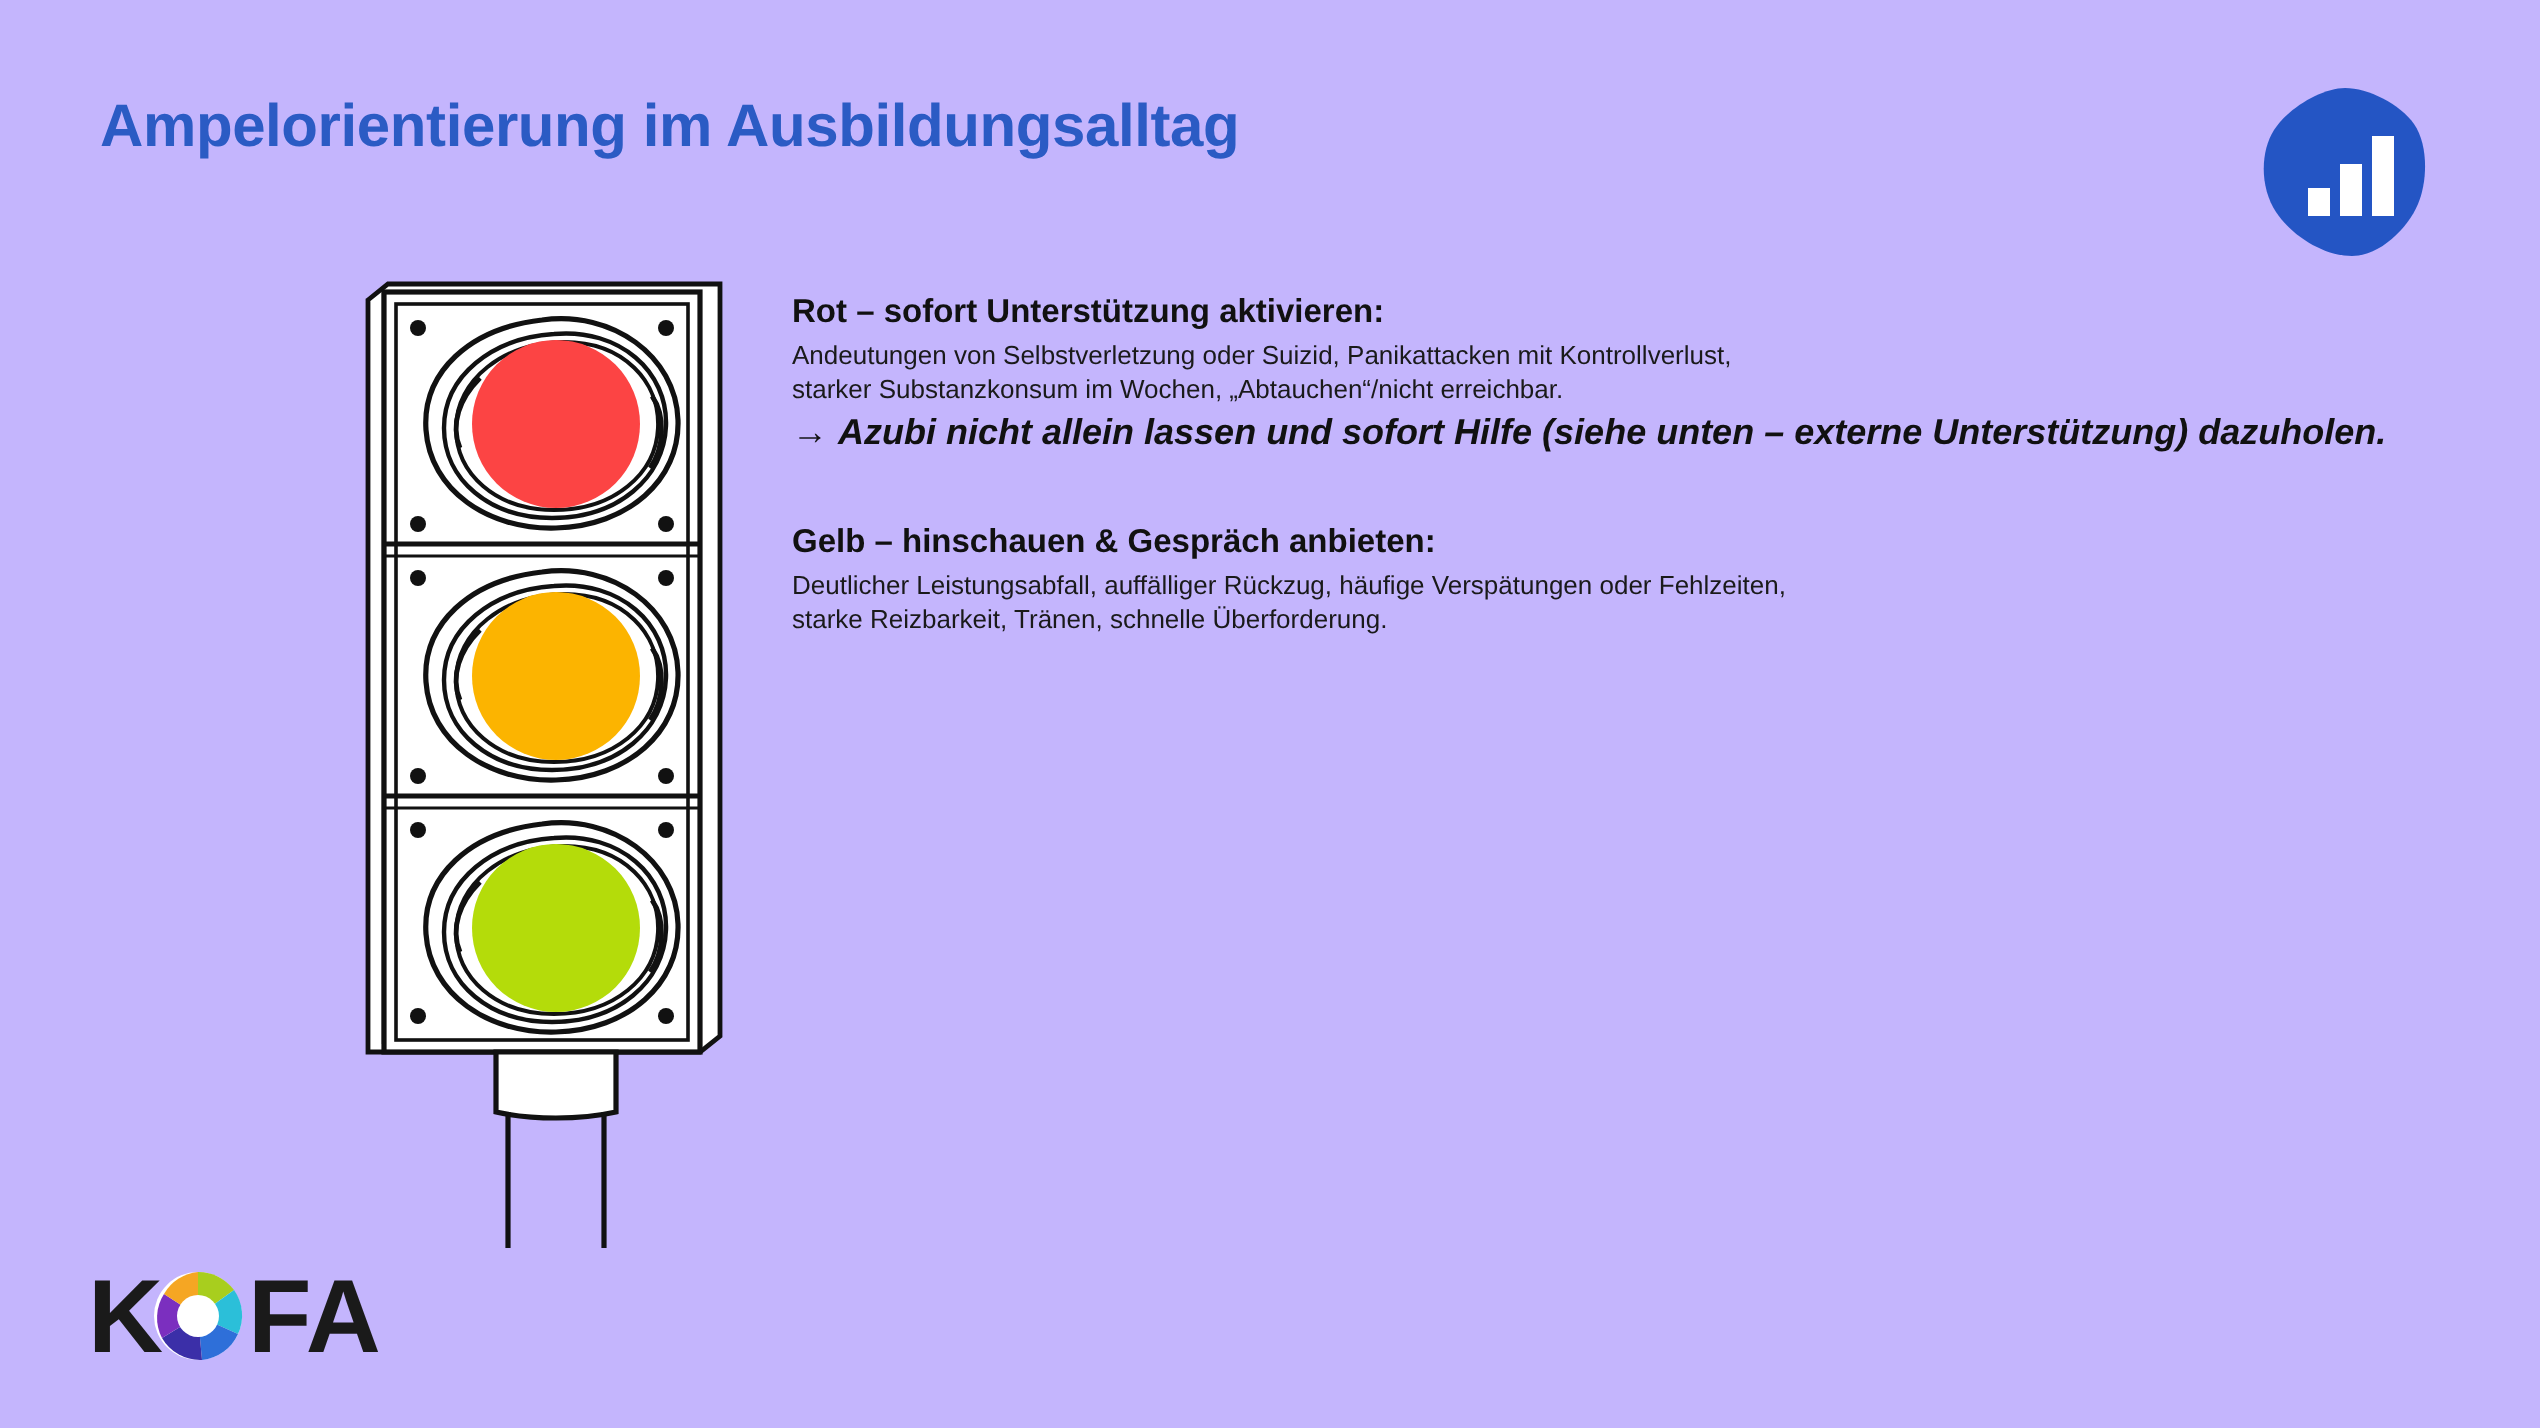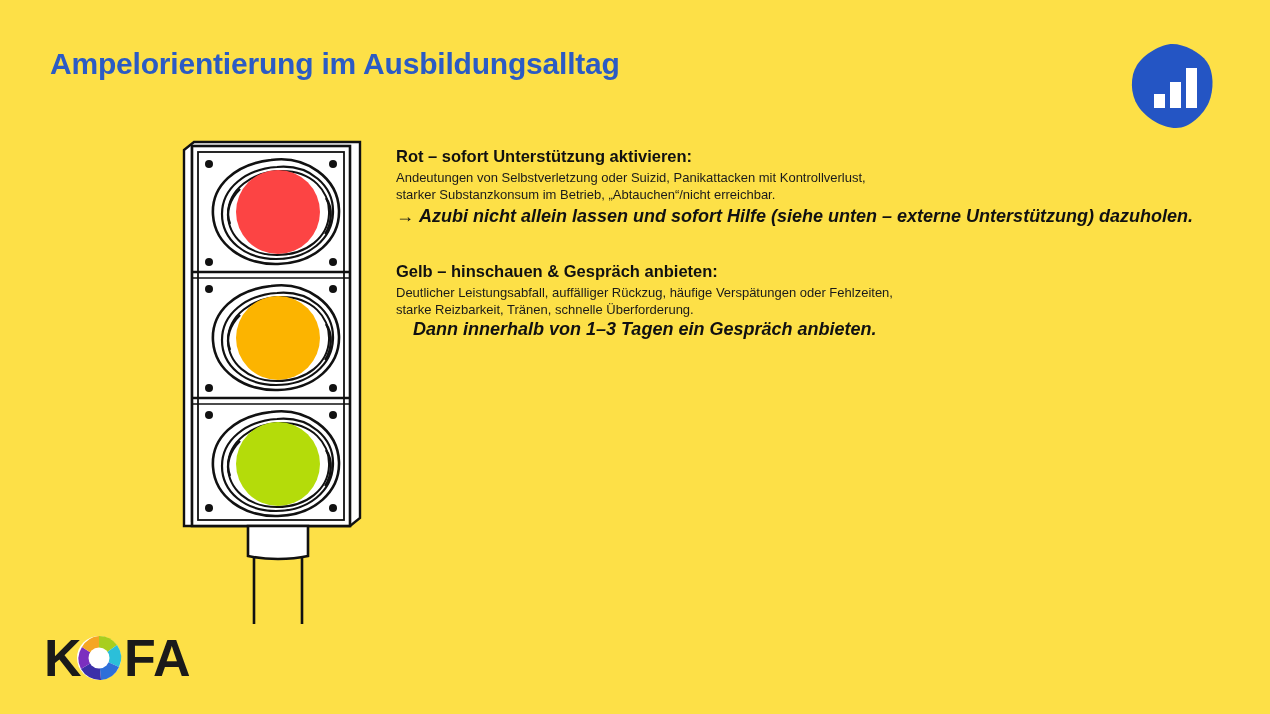--- a/index.html
+++ b/index.html
@@ -12,21 +12,21 @@
     height: 714px;
     background: #e8effa;
     font-family: "Liberation Sans", sans-serif;
     overflow: hidden;
     position: relative;
   }
   .slide {
     position: relative;
     width: 1270px;
     height: 714px;
-    background: #fde047;
+    background: #c4b5fd;
   }
 
   
   .page-title {
     position: absolute;
     left: 50px;
     top: 47px;
     font-size: 30px;
     font-weight: bold;
     color: #2b5bc4;
@@ -186,29 +186,28 @@
       <line x1="76" y1="420" x2="76" y2="488" stroke="#111111" stroke-width="2.6"></line>
       <line x1="124" y1="420" x2="124" y2="488" stroke="#111111" stroke-width="2.6"></line>
     </svg>
   </div>
 
   <div class="text-column">
 
     <div class="block" id="block-red">
       <div class="block-heading">Rot – sofort Unterstützung aktivieren:</div>
       <div class="block-line">Andeutungen von Selbstverletzung oder Suizid, Panikattacken mit Kontrollverlust,</div>
-      <div class="block-line">starker Substanzkonsum im Betrieb, „Abtauchen“/nicht erreichbar.</div>
+      <div class="block-line">starker Substanzkonsum im Wochen, „Abtauchen“/nicht erreichbar.</div>
       <div class="block-action"><span class="arrow">→</span>&nbsp;<span>Azubi nicht allein lassen und sofort Hilfe (siehe unten – externe Unterstützung) dazuholen.</span></div>
     </div>
 
     <div class="block" id="block-yellow">
       <div class="block-heading">Gelb – hinschauen &amp; Gespräch anbieten:</div>
       <div class="block-line">Deutlicher Leistungsabfall, auffälliger Rückzug, häufige Verspätungen oder Fehlzeiten,</div>
       <div class="block-line">starke Reizbarkeit, Tränen, schnelle Überforderung.</div>
-      <div class="block-action cont">Dann innerhalb von 1–3 Tagen ein Gespräch anbieten.</div>
     </div>
 
 
   </div>
 
   <div class="kofa-logo">
     <svg width="152" height="60" viewBox="0 0 152 60" xmlns="http://www.w3.org/2000/svg">
       <text x="0" y="48" font-family="'Liberation Sans', sans-serif" font-size="52" font-weight="bold" fill="#1a1a1a">K</text>
       <g transform="translate(33,8)">
         <circle cx="22" cy="22" r="22" fill="#ffffff"></circle>

